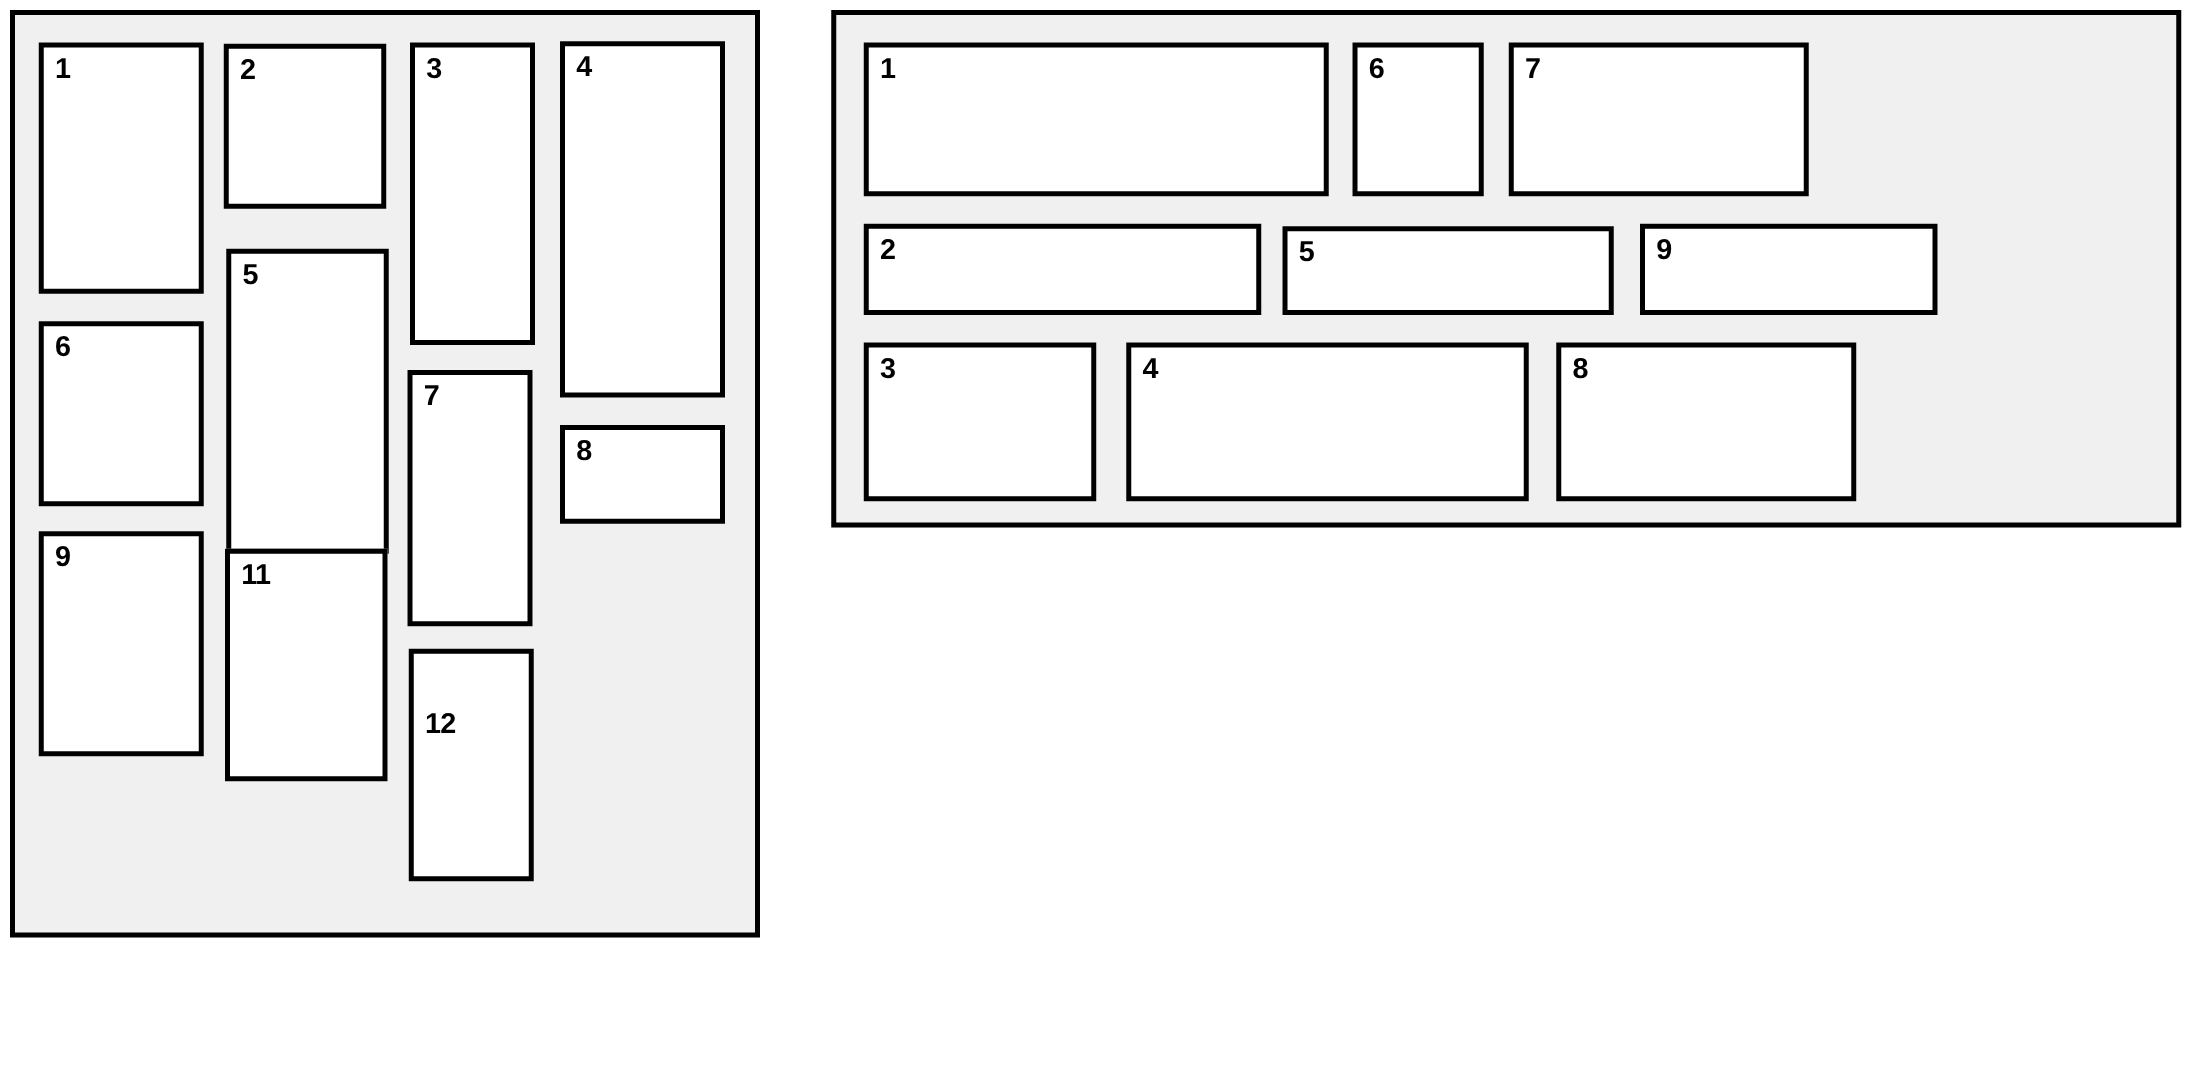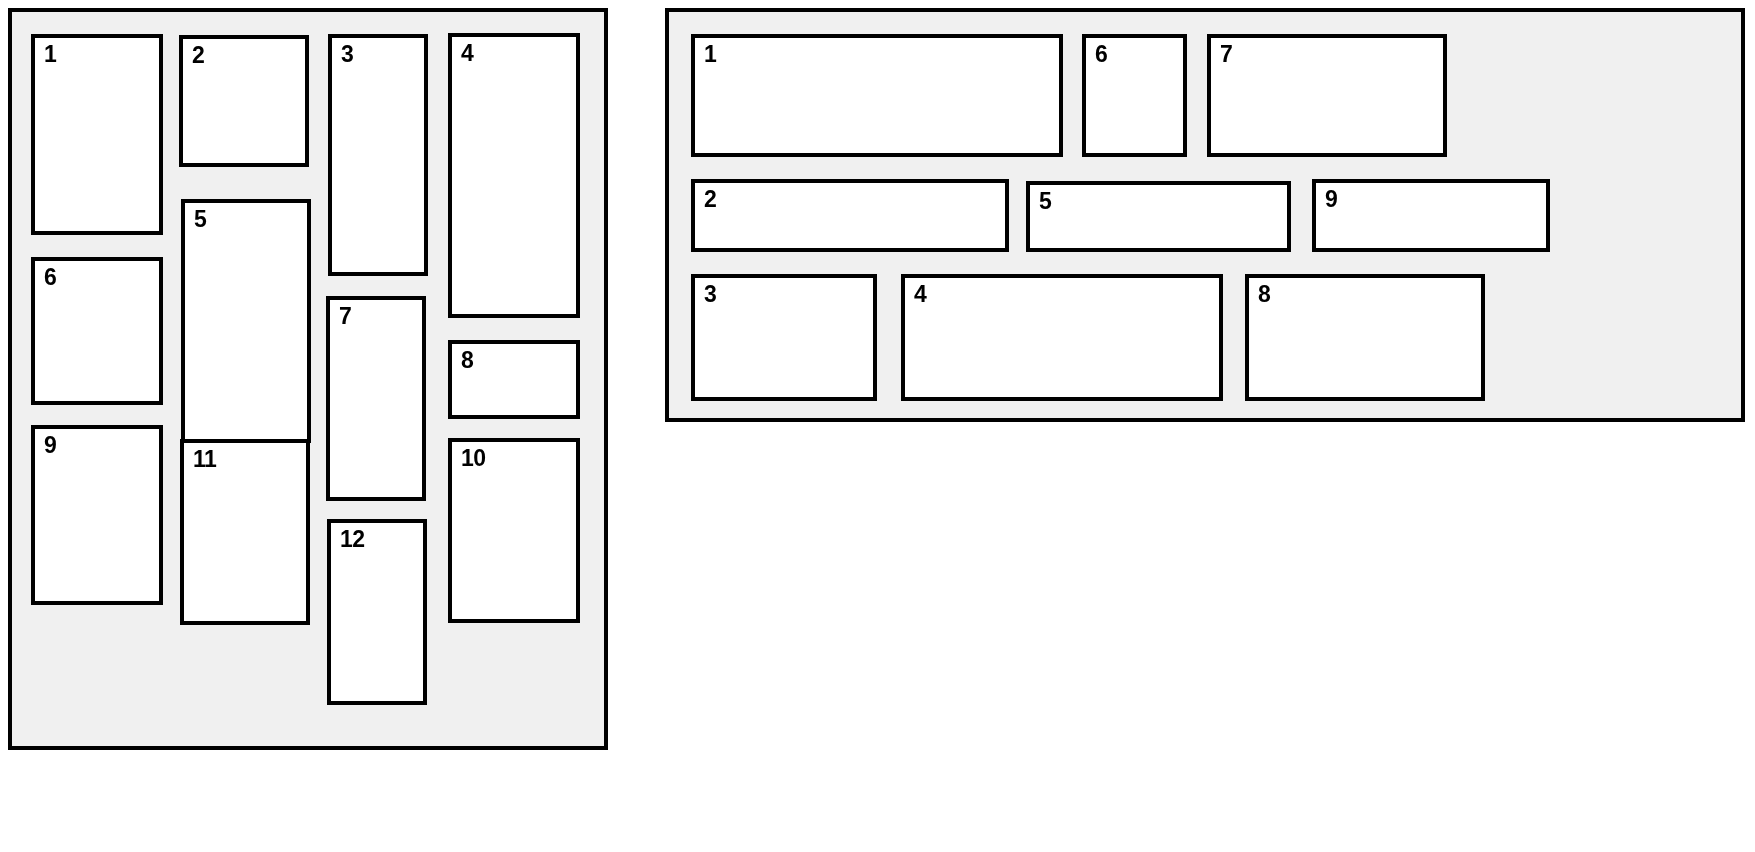--- a/index.html
+++ b/index.html
@@ -62,30 +62,27 @@
       <div class="box" style="left: 168px; top: 427px; width: 130px; height: 186px; background: rgb(255, 255, 255); border-color: rgb(0, 0, 0); border-width: 4px;">
         <span class="box-label" style="color: rgb(0, 0, 0); font-size: 23px; font-weight: bold;">11</span>
       </div>
       <div class="box" style="left: 316px; top: 22px; width: 100px; height: 242px; background: rgb(255, 255, 255); border-color: rgb(0, 0, 0); border-width: 4px;">
         <span class="box-label" style="color: rgb(0, 0, 0); font-size: 23px; font-weight: bold;">3</span>
       </div>
       <div class="box" style="left: 314px; top: 284px; width: 100px; height: 205px; background: rgb(255, 255, 255); border-color: rgb(0, 0, 0); border-width: 4px;">
         <span class="box-label" style="color: rgb(0, 0, 0); font-size: 23px; font-weight: bold;">7</span>
       </div>
       <div class="box" style="left: 315px; top: 507px; width: 100px; height: 186px; background: rgb(255, 255, 255); border-color: rgb(0, 0, 0); border-width: 4px;">
-        <span class="box-label" style="color: rgb(0, 0, 0); font-size: 23px; font-weight: bold;">12</span>
+        <span class="box-label" style="color: rgb(0, 0, 0); font-size: 23px; font-weight: bold; margin-top: 39px;">12</span>
       </div>
       <div class="box" style="left: 436px; top: 21px; width: 132px; height: 285px; background: rgb(255, 255, 255); border-color: rgb(0, 0, 0); border-width: 4px;">
         <span class="box-label" style="color: rgb(0, 0, 0); font-size: 23px; font-weight: bold;">4</span>
       </div>
       <div class="box" style="left: 436px; top: 328px; width: 132px; height: 79px; background: rgb(255, 255, 255); border-color: rgb(0, 0, 0); border-width: 4px;">
         <span class="box-label" style="color: rgb(0, 0, 0); font-size: 23px; font-weight: bold;">8</span>
-      </div>
-      <div class="box" style="left: 436px; top: 426px; width: 132px; height: 185px; background: rgb(255, 255, 255); border-color: rgb(0, 0, 0); border-width: 4px;">
-        <span class="box-label" style="color: rgb(0, 0, 0); font-size: 23px; font-weight: bold;">10</span>
       </div>
     </div>
     <div class="panel" style="left: 665px; top: 8px; width: 1080px; height: 414px; background: rgb(240, 240, 240); border-color: rgb(0, 0, 0); border-width: 4px;">
       <div class="box" style="left: 22px; top: 22px; width: 372px; height: 123px; background: rgb(255, 255, 255); border-color: rgb(0, 0, 0); border-width: 4px;">
         <span class="box-label" style="color: rgb(0, 0, 0); font-size: 23px; font-weight: bold;">1</span>
       </div>
       <div class="box" style="left: 413px; top: 22px; width: 105px; height: 123px; background: rgb(255, 255, 255); border-color: rgb(0, 0, 0); border-width: 4px;">
         <span class="box-label" style="color: rgb(0, 0, 0); font-size: 23px; font-weight: bold;">6</span>
       </div>
       <div class="box" style="left: 538px; top: 22px; width: 240px; height: 123px; background: rgb(255, 255, 255); border-color: rgb(0, 0, 0); border-width: 4px;">

